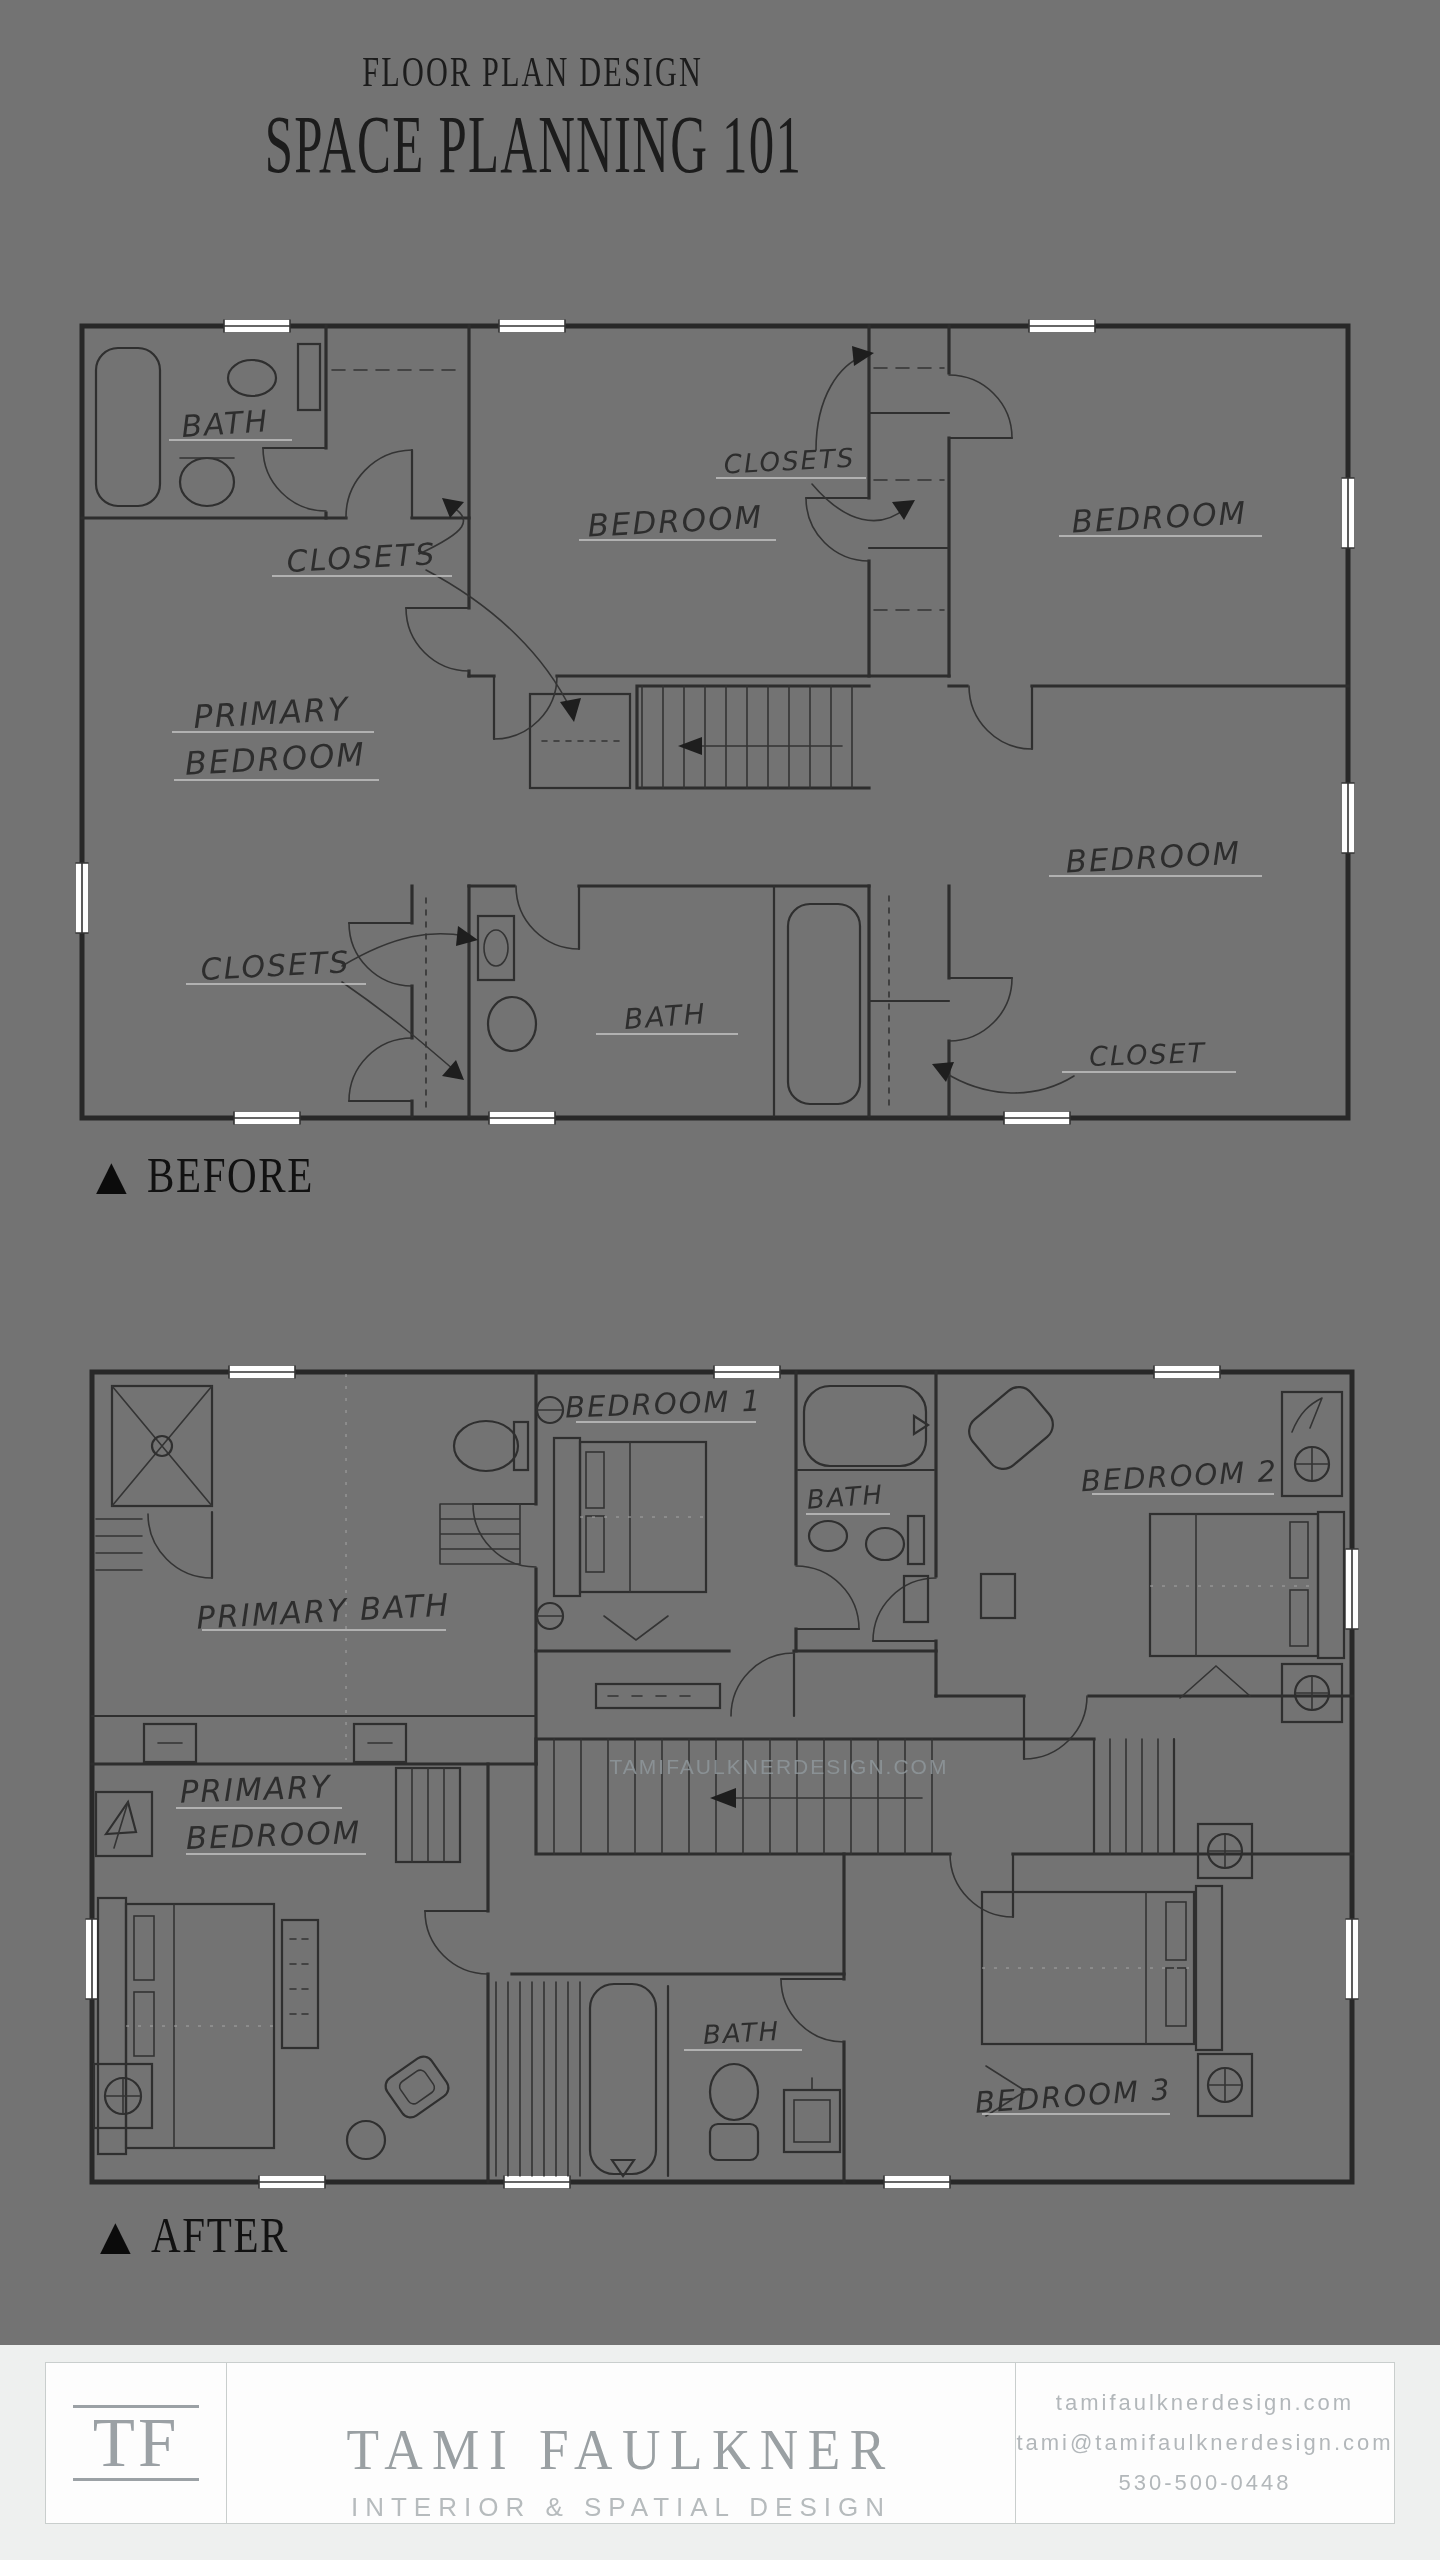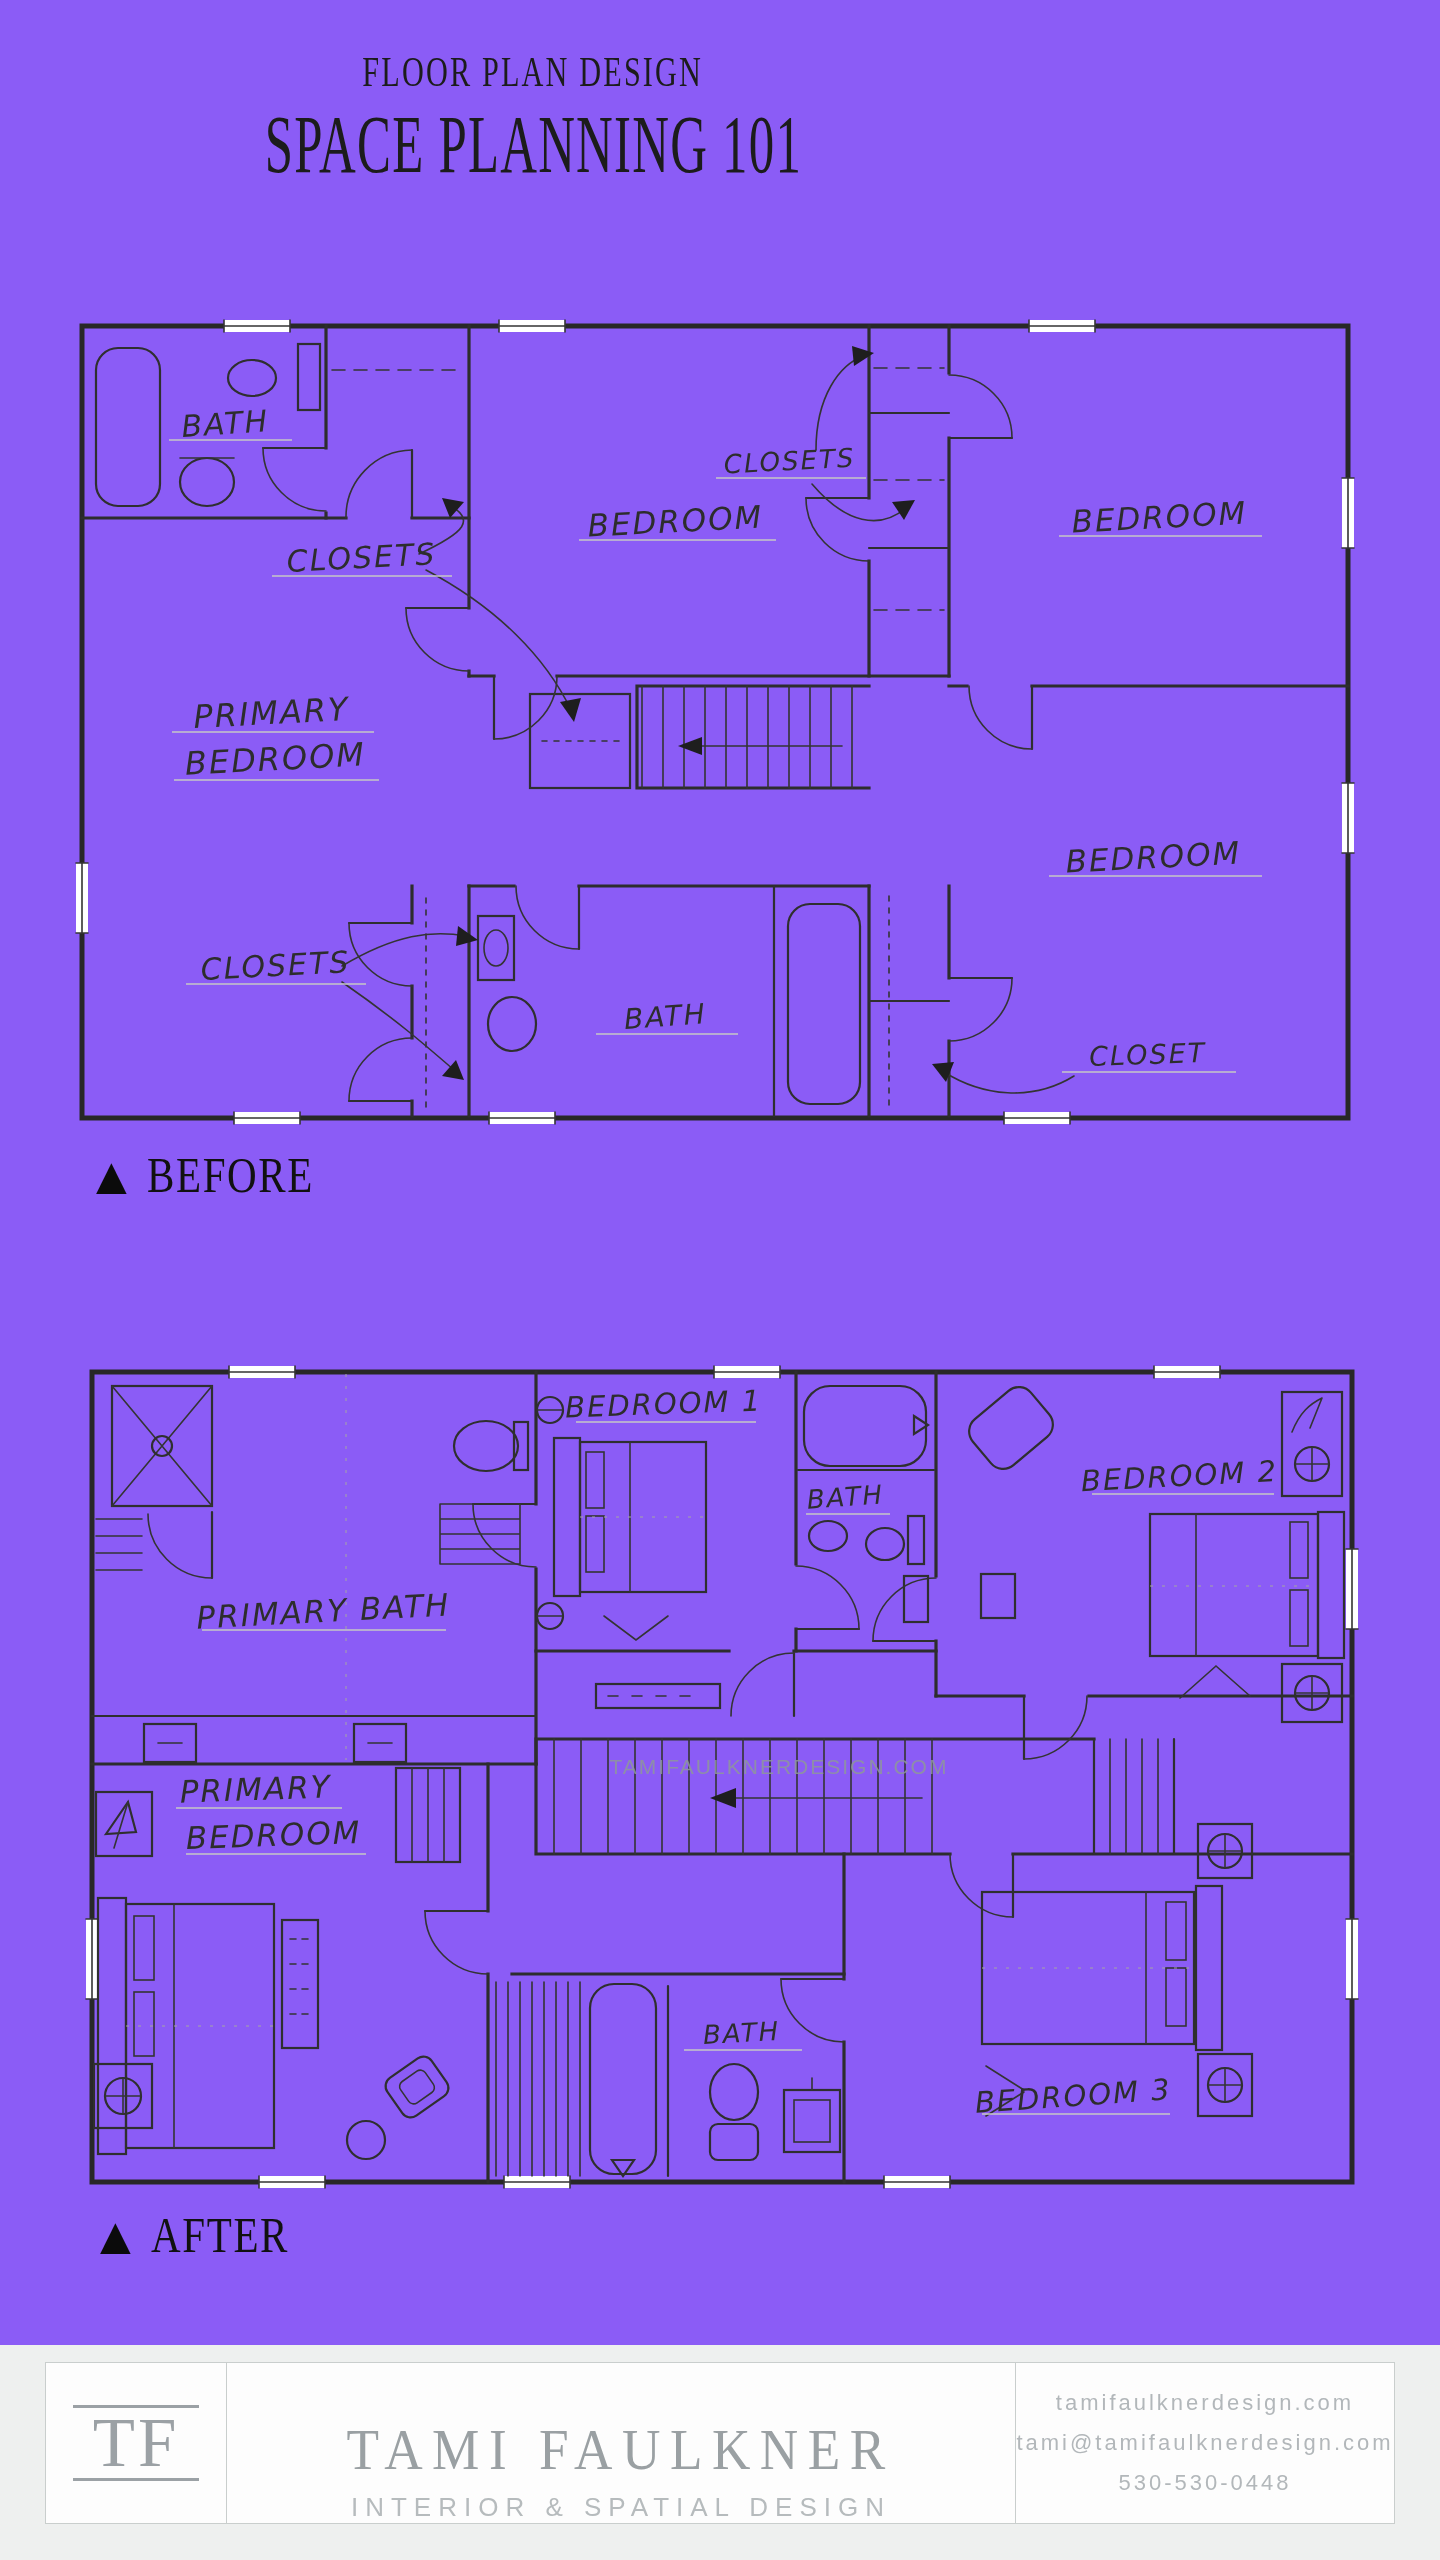--- a/index.html
+++ b/index.html
@@ -1,16 +1,16 @@
 <!DOCTYPE html>
 <html><head>
 <meta charset="utf-8">
 <style>
   html,body{margin:0;padding:0;background:#fff;}
-  .page{position:relative;width:1440px;height:2560px;background:#8b5cf6;overflow:hidden;
+  .page{position:relative;width:1440px;height:2560px;background:#737373;overflow:hidden;
         font-family:"Liberation Serif",serif;}
   
   .header{position:absolute;top:48px;left:0;width:1066px;text-align:center;color:#1c1c1c;}
   .kicker{display:inline-block;font-size:42px;letter-spacing:3px;transform:scaleX(.72);
           transform-origin:center;white-space:nowrap;}
   .title{margin-top:2px;}
   .title span{display:inline-block;font-size:82px;letter-spacing:2px;transform:scaleX(.62);
           transform-origin:center;white-space:nowrap;}
   
   .caption{position:absolute;display:flex;align-items:center;gap:20px;color:#111;}
@@ -401,17 +401,17 @@
       <div class="tf-mono">TF</div>
       <div class="tf-rule"></div>
     </div>
     <div class="cell-name">
       <span class="brand-name">TAMI FAULKNER</span>
       <span class="brand-tag">INTERIOR &amp; SPATIAL DESIGN</span>
     </div>
     <div class="cell-contact">
       <span class="contact-line">tamifaulknerdesign.com</span>
       <span class="contact-line">tami@tamifaulknerdesign.com</span>
-      <span class="contact-line">530-530-0448</span>
+      <span class="contact-line">530-500-0448</span>
     </div>
   </div>
 
 </div>
 
 </body></html>

